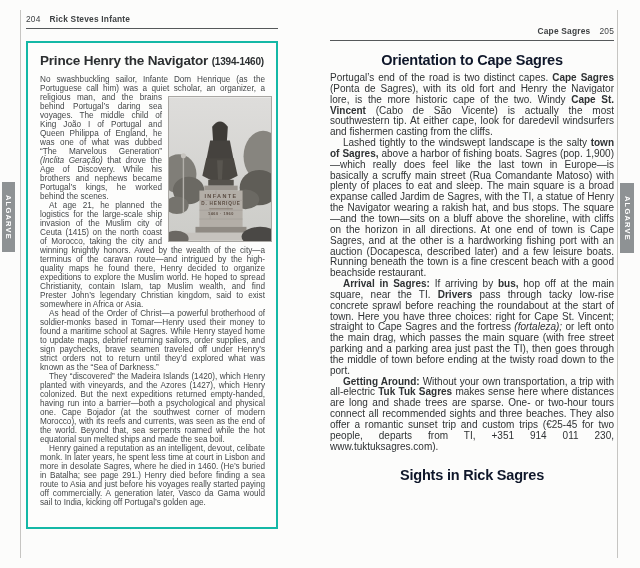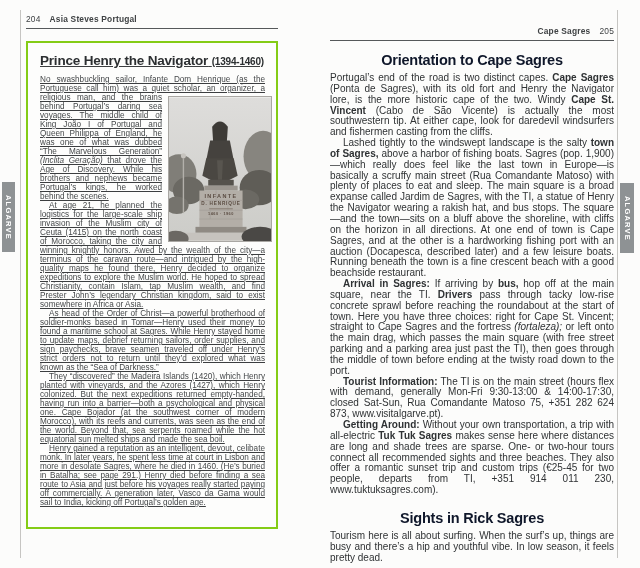--- a/index.html
+++ b/index.html
@@ -22,22 +22,22 @@
   .tab-right{left:620px;top:183px;width:14px;height:70px;}
 
   
   .page-left{position:absolute;left:26px;top:14px;width:252px;}
   .running-head{display:flex;align-items:baseline;font-size:8.4px;color:#3f4244;letter-spacing:.2px;}
   .running-head .pagenum{font-weight:400;}
   .running-head .head-title{font-weight:700;}
   .page-left .pagenum{margin-right:9px;}
   .rule{height:1px;background:#55585a;margin-top:4px;}
   .sidebar-box{
-    margin-top:12px;border:2px solid #84cc16;background:#fdfdfc;
-    padding:6px 4px 10px 12px;min-height:468px;box-sizing:content-box;text-decoration:underline;
+    margin-top:12px;border:2px solid #14b8a6;background:#fdfdfc;
+    padding:6px 4px 10px 12px;min-height:468px;box-sizing:content-box;
   }
   .box-title{
     text-align:center;font-weight:700;color:#2c2f31;
     font-size:13.5px;letter-spacing:-.2px;margin:4px 8px 7px 0;
   }
   .box-title .years{font-size:10px;}
   .box-body{font-size:8.2px;line-height:9px;text-align:justify;color:#45484a;}
   .box-body .paras{padding-right:7px;}
   .photo-float{
     float:right;width:104px;height:167px;margin-left:6px;
@@ -73,21 +73,21 @@
 
   <div class="page-edge edge-left"></div>
   <div class="page-edge edge-right"></div>
 
   <div class="tab tab-left">ALGARVE</div>
   <div class="tab tab-right">ALGARVE</div>
 
   <div class="page-left">
     <div class="running-head">
       <span class="pagenum">204</span>
-      <span class="head-title">Asia Steves Portugal</span>
+      <span class="head-title">Rick Steves Infante</span>
     </div>
     <div class="rule"></div>
 
     <div class="sidebar-box">
       <div class="box-title">
         <span>Prince Henry the Navigator</span>
         <span class="years">(1394-1460)</span>
       </div>
 
       <div class="box-body">
@@ -165,23 +165,19 @@
       <span class="head-title">Cape Sagres</span>
       <span class="pagenum">205</span>
     </div>
     <div class="rule"></div>
 
     <h1>Orientation to Cape Sagres</h1>
     <div class="serif">
         <p><span>Portugal’s end of the road is two distinct capes. </span><span class="b">Cape Sagres</span><span> (Ponta de Sagres), with its old fort and Henry the Navigator lore, is the more historic cape of the two. Windy </span><span class="b">Cape St. Vincent</span><span> (Cabo de São Vicente) is actually the most southwestern tip. At either cape, look for daredevil windsurfers and fishermen casting from the cliffs.</span></p>
         <p><span>Lashed tightly to the windswept landscape is the salty </span><span class="b">town of Sagres,</span><span> above a harbor of fishing boats. Sagres (pop. 1,900)—which really does feel like the last town in Europe—is basically a scruffy main street (Rua Comandante Matoso) with plenty of places to eat and sleep. The main square is a broad expanse called Jardim de Sagres, with the TI, a statue of Henry the Navigator wearing a rakish hat, and bus stops. The square—and the town—sits on a bluff above the shoreline, with cliffs on the horizon in all directions. At one end of town is Cape Sagres, and at the other is a hardworking fishing port with an auction (Docapesca, described later) and a few leisure boats. Running beneath the town is a fine crescent beach with a good beachside restaurant.</span></p>
         <p><span class="b">Arrival in Sagres:</span><span> If arriving by </span><span class="b">bus,</span><span> hop off at the main square, near the TI. </span><span class="b">Drivers</span><span> pass through tacky low-rise concrete sprawl before reaching the roundabout at the start of town. Here you have three choices: right for Cape St. Vincent; straight to Cape Sagres and the fortress </span><span class="i">(fortaleza);</span><span> or left onto the main drag, which passes the main square (with free street parking and a parking area just past the TI), then goes through the middle of town before ending at the twisty road down to the port.</span></p>
-        <p><span class="b">Tourist Information:</span><span> The TI is on the main street (hours flex with demand, generally Mon-Fri 9:30-13:00 &amp; 14:00-17:30, closed Sat-Sun, Rua Comandante Matoso 75, +351 282 624 873, www.visitalgarve.pt).</span></p>
         <p><span class="b">Getting Around:</span><span> Without your own transportation, a trip with all-electric </span><span class="b">Tuk Tuk Sagres</span><span> makes sense here where distances are long and shade trees are sparse. One- or two-hour tours connect all recommended sights and three beaches. They also offer a romantic sunset trip and custom trips (€25-45 for two people, departs from TI, +351 914 011 230, www.tuktuksagres.com).</span></p>
       </div>
 
     <h1 class="second">Sights in Rick Sagres</h1>
-    <div class="serif">
-        <p><span>Tourism here is all about surfing. When the surf’s up, things are busy and there’s a hip and youthful vibe. In low season, it feels pretty dead.</span></p>
-      </div>
   </div>
 
 </div>
 
 </body></html>

